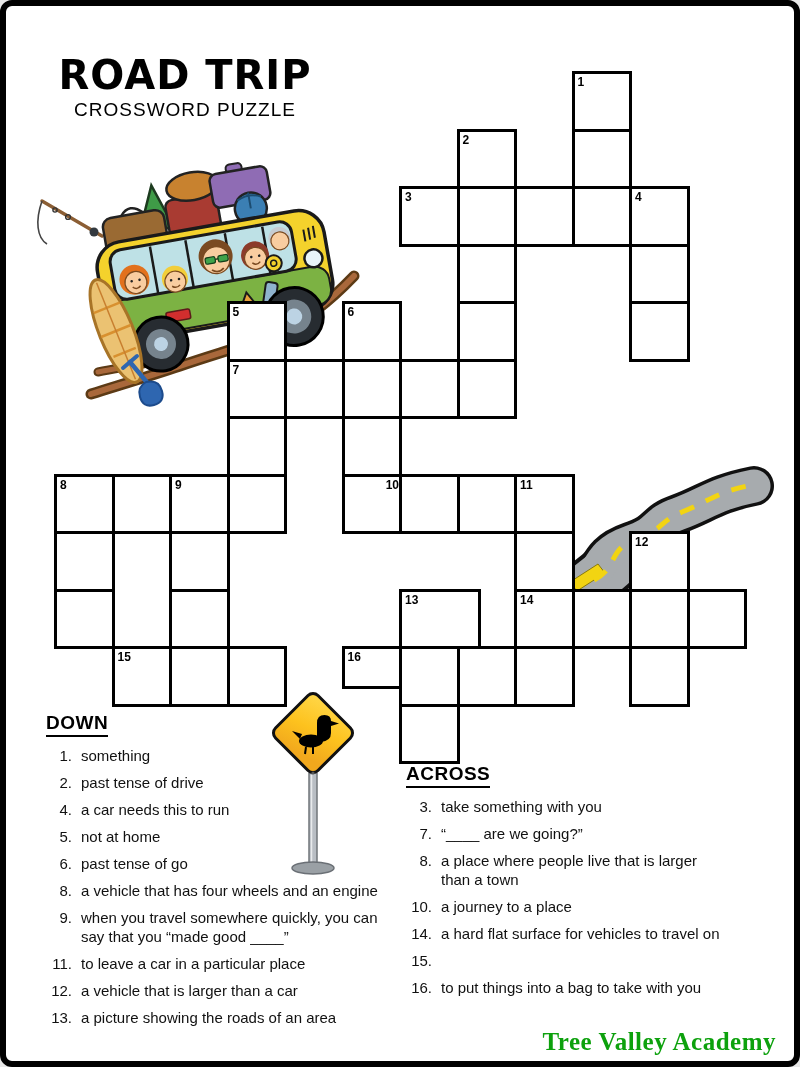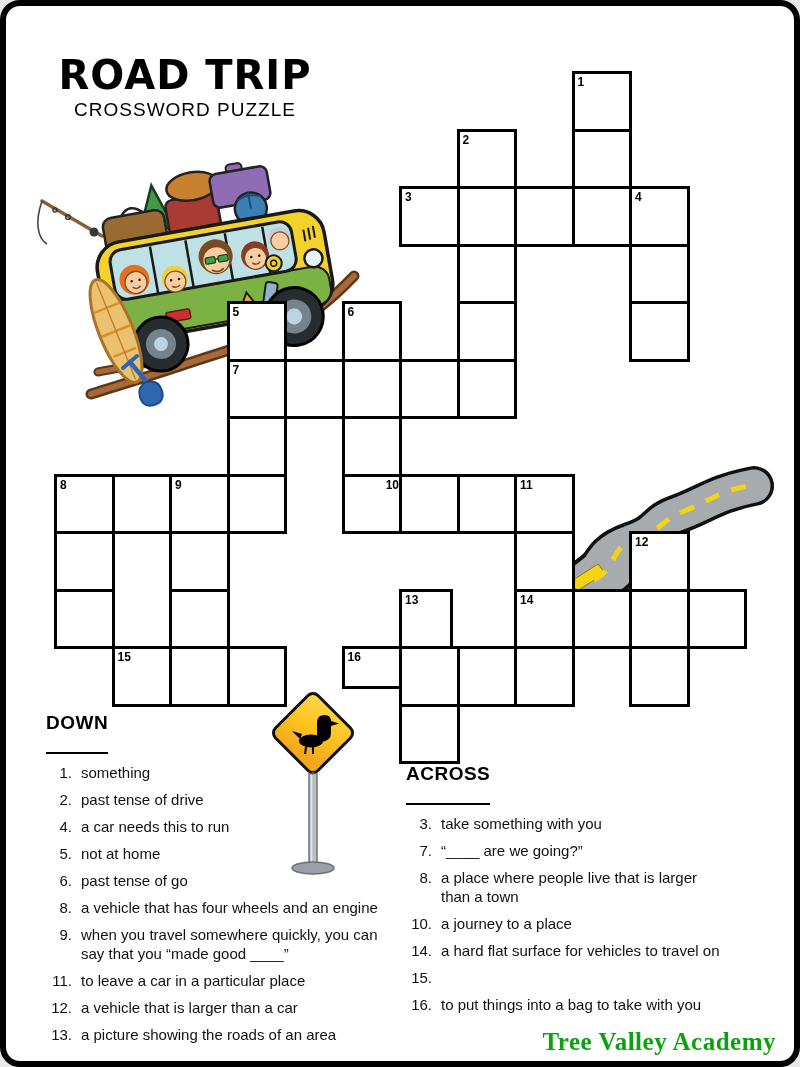--- a/index.html
+++ b/index.html
@@ -1,18 +1,18 @@
 <!DOCTYPE html>
 <html><head>
 <meta charset="utf-8">
 <style>
   html,body { margin:0; padding:0; background:#e8e8e8; }
   .page {
     position:relative; width:800px; height:1067px; margin:0 auto;
-    background:#ffffff; border:6px solid #000; border-radius:20px;
+    background:#ffffff; border:6px solid #000; border-radius:12px;
     box-sizing:border-box; overflow:hidden;
     font-family:"Liberation Sans", sans-serif; color:#111;
   }
   .header { position:absolute; left:34px; top:48px; width:290px; text-align:center; z-index:3; }
   .title {
     font-family:"DejaVu Sans", sans-serif; font-weight:bold;
     font-size:40px; line-height:1.05; letter-spacing:1px; color:#000;
   }
   .subtitle { font-size:19px; letter-spacing:1px; margin-top:3px; color:#000; }
 
@@ -29,21 +29,21 @@
   .cellnum {
     display:block; font-size:12px; font-weight:bold; line-height:1;
     padding:2px 0 0 3px; color:#000;
   }
 
   .clues { position:absolute; z-index:3; }
   #down-clues   { left:40px;  top:706px; width:402px; }
   #across-clues { left:400px; top:757px; width:365px; }
   .clue-heading {
     display:inline-block; font-size:19px; font-weight:bold; letter-spacing:.5px;
-    border-bottom:2.5px solid #000; padding-bottom:18px; margin-bottom:9px; color:#000;
+    border-bottom:2.5px solid #000; padding-bottom:1px; margin-bottom:9px; color:#000;
   }
   .clue { display:flex; font-size:15px; line-height:19px; margin-bottom:8px; }
   .cluenum { flex:0 0 26px; text-align:right; margin-right:9px; }
   .cluetext { white-space:pre-line; }
 
   .footer {
     position:absolute; right:18px; top:1022px; z-index:3;
     font-size:25px; font-weight:bold; letter-spacing:.5px;
   }
 </style>
@@ -225,21 +225,21 @@
       </div>
       <div class="cell" style="left: 48px; top: 525px; width: 60.5px; height: 60.5px;"></div>
       <div class="cell" style="left: 105.5px; top: 525px; width: 60.5px; height: 118px;"></div>
       <div class="cell" style="left: 163px; top: 525px; width: 60.5px; height: 60.5px;"></div>
       <div class="cell" style="left: 508px; top: 525px; width: 60.5px; height: 60.5px;"></div>
       <div class="cell" style="left: 623px; top: 525px; width: 60.5px; height: 60.5px;">
         <span class="cellnum">12</span>
       </div>
       <div class="cell" style="left: 48px; top: 582.5px; width: 60.5px; height: 60.5px;"></div>
       <div class="cell" style="left: 163px; top: 582.5px; width: 60.5px; height: 60.5px;"></div>
-      <div class="cell" style="left: 393px; top: 582.5px; width: 54px; height: 60.5px;">
+      <div class="cell" style="left: 393px; top: 582.5px; width: 82px; height: 60.5px;">
         <span class="cellnum">13</span>
       </div>
       <div class="cell" style="left: 508px; top: 582.5px; width: 60.5px; height: 60.5px;">
         <span class="cellnum">14</span>
       </div>
       <div class="cell" style="left: 565.5px; top: 582.5px; width: 60.5px; height: 60.5px;"></div>
       <div class="cell" style="left: 623px; top: 582.5px; width: 60.5px; height: 60.5px;"></div>
       <div class="cell" style="left: 680.5px; top: 582.5px; width: 60.5px; height: 60.5px;"></div>
       <div class="cell" style="left: 105.5px; top: 640px; width: 60.5px; height: 60.5px;">
         <span class="cellnum">15</span>

